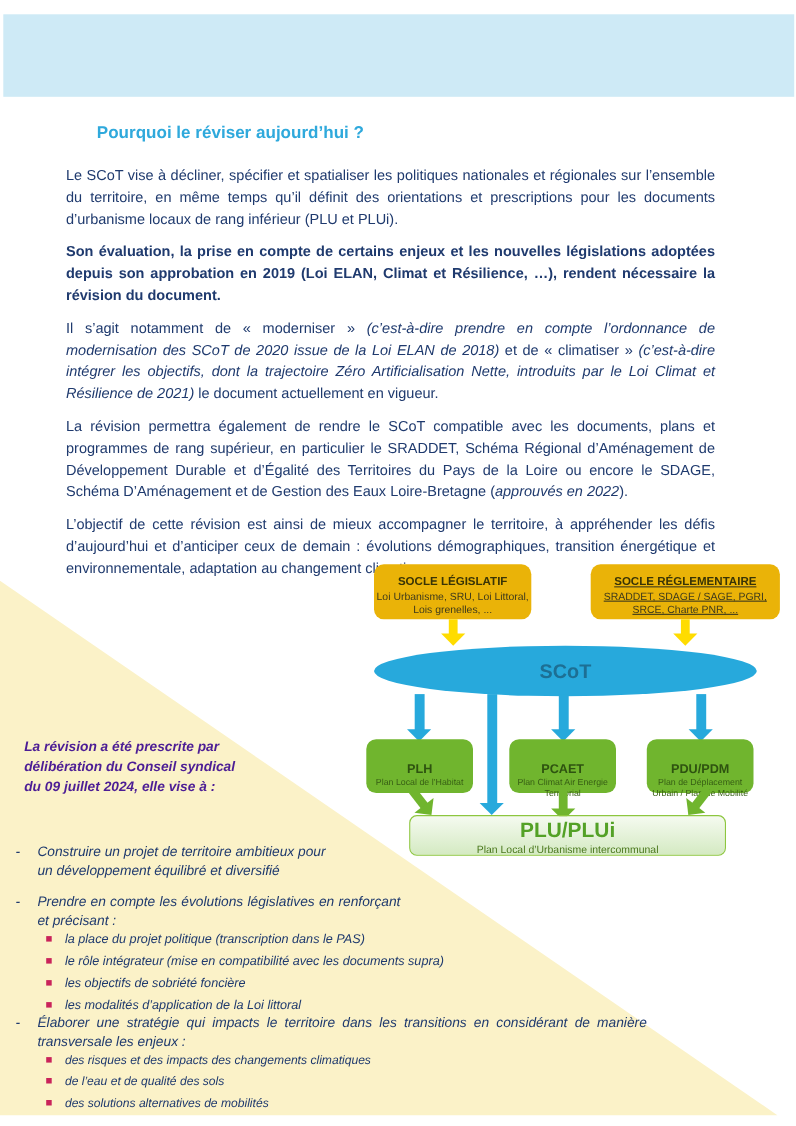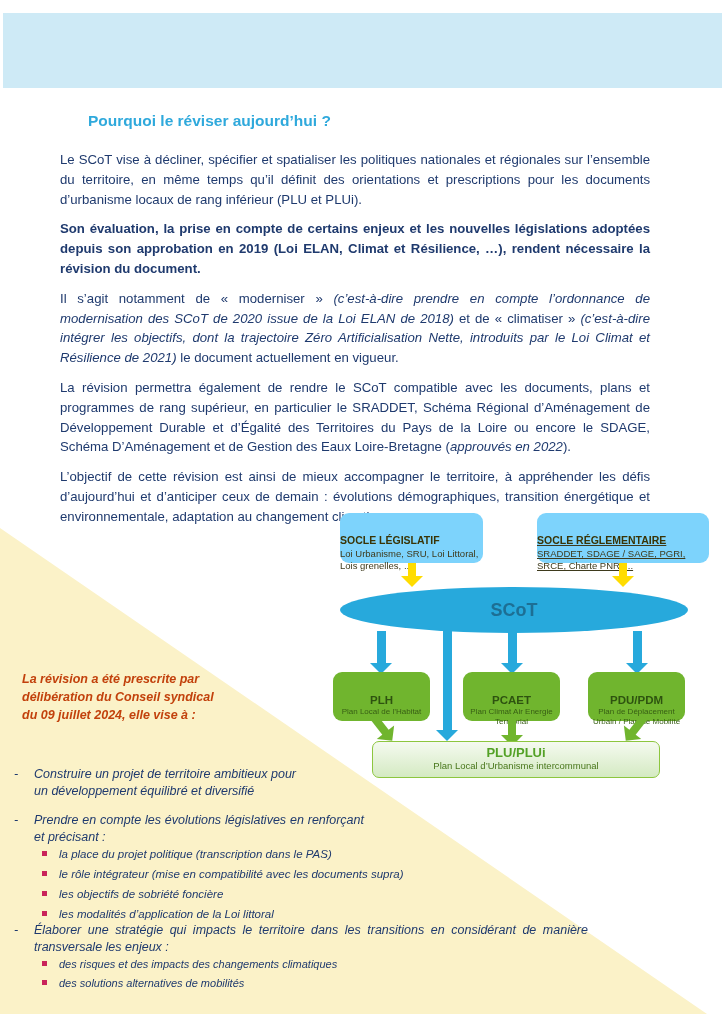--- a/index.html
+++ b/index.html
@@ -17,59 +17,59 @@
     color:#2FA9DC;font-size:15.5px;font-weight:bold;z-index:2;}
 
   .bodytext{position:absolute;left:60px;top:150px;width:606px;z-index:2;
     color:#1F3A6E;font-size:13.2px;line-height:1.5;text-align:justify;}
   .bodytext p{margin:0 16px 10px 0;}
   .bodytext .b{font-weight:bold;}
   .bodytext .i{font-style:italic;}
 
   
   .diagram{position:absolute;left:0;top:0;width:724px;height:1024px;z-index:2;pointer-events:none;}
-  .ybox{position:absolute;background:#7dd3fc;border-radius:9px;color:#3E3A1C;
-    padding-top:21px;box-sizing:border-box;}
+  .ybox{position:absolute;background:#eab308;border-radius:9px;color:#3E3A1C;
+    text-align:center;padding-top:10px;box-sizing:border-box;}
   .ybox .t{font-weight:bold;font-size:10.5px;color:#393406;}
   .ybox .s{font-size:9.5px;white-space:pre-line;line-height:1.25;margin-top:2px;}
 
   .ellipse{position:absolute;left:340px;top:587px;width:348px;height:46px;background:#27A9DC;
     border-radius:50%;display:flex;align-items:center;justify-content:center;}
   .ellipse span{color:#1D6F94;font-weight:bold;font-size:18px;}
 
   .gbox{position:absolute;background:#70B52E;border-radius:9px;text-align:center;
     box-sizing:border-box;padding-top:22px;}
   .gbox .t{font-weight:bold;font-size:11.5px;color:#2E5310;}
   .gbox .s{font-size:8px;color:#375E14;line-height:1.25;margin-top:1px;padding:0 3px;}
 
   .plubox{position:absolute;left:372px;top:741px;width:288px;height:37px;
     background:linear-gradient(#F5FAF0,#D4EAC2);border:1.5px solid #8DC63F;border-radius:7px;
     text-align:center;box-sizing:border-box;padding-top:3px;}
-  .plubox .t{color:#53A126;font-weight:bold;font-size:13px;}
+  .plubox .t{color:#53A126;font-weight:bold;font-size:19px;}
   .plubox .s{color:#49771C;font-size:9.5px;}
 
   .arrow{position:absolute;}
   .arrow .shaft{position:absolute;top:0;}
   .arrow .head{position:absolute;width:0;height:0;}
   
   .ya{width:22px;height:24px;}
   .ya .shaft{left:7px;width:8px;height:14px;background:#FFDC00;}
   .ya .head{top:13px;left:0;border-left:11px solid transparent;border-right:11px solid transparent;border-top:11px solid #FFDC00;}
   
   .ba{width:22px;}
   .ba .shaft{left:6.5px;width:9px;background:#27A9DC;}
   .ba .head{left:0;border-left:11px solid transparent;border-right:11px solid transparent;border-top:11px solid #27A9DC;}
   
   .ga{width:22px;height:30px;}
   .ga .shaft{left:7px;width:8px;height:20px;background:#70B52E;}
   .ga .head{top:19px;left:0;border-left:11px solid transparent;border-right:11px solid transparent;border-top:11px solid #70B52E;}
 
   
   .aside-intro{position:absolute;left:22px;top:670px;width:195px;z-index:2;
-    color:#c2410c;font-weight:bold;font-style:italic;font-size:12.5px;line-height:1.45;}
+    color:#4c1d95;font-weight:bold;font-style:italic;font-size:12.5px;line-height:1.45;}
   .dash-item{position:absolute;z-index:2;color:#1F3A6E;font-style:italic;font-size:12.5px;line-height:1.35;}
   .dash-item .dash{position:absolute;left:-20px;top:0;}
   .item-a{left:34px;top:766px;width:262px;text-align:justify;}
   .item-b{left:34px;top:812px;width:330px;text-align:justify;}
   .item-c{left:34px;top:922px;width:554px;text-align:justify;}
   .sublist{position:absolute;z-index:2;}
   .sublist-b{left:42px;top:847px;width:420px;}
   .sublist-c{left:42px;top:957px;width:420px;}
   .subitem{position:relative;color:#1F3A6E;font-style:italic;margin-bottom:4.5px;padding-left:17px;}
   .sublist-b .subitem{font-size:11.5px;line-height:1.35;}
@@ -189,16 +189,17 @@
       <div class="subitem"><span class="sq"></span><span>les modalités d’application de la Loi littoral</span></div>
     </div>
 
   <div class="dash-item item-c">
     <span class="dash">-</span>
     <span>Élaborer une stratégie qui impacts le territoire dans les transitions en considérant de manière transversale les enjeux :</span>
   </div>
 
   <div class="sublist sublist-c">
       <div class="subitem"><span class="sq"></span><span>des risques et des impacts des changements climatiques</span></div>
+      <div class="subitem"><span class="sq"></span><span>de l’eau et de qualité des sols</span></div>
       <div class="subitem"><span class="sq"></span><span>des solutions alternatives de mobilités</span></div>
     </div>
 
 </div>
 
 </body></html>

